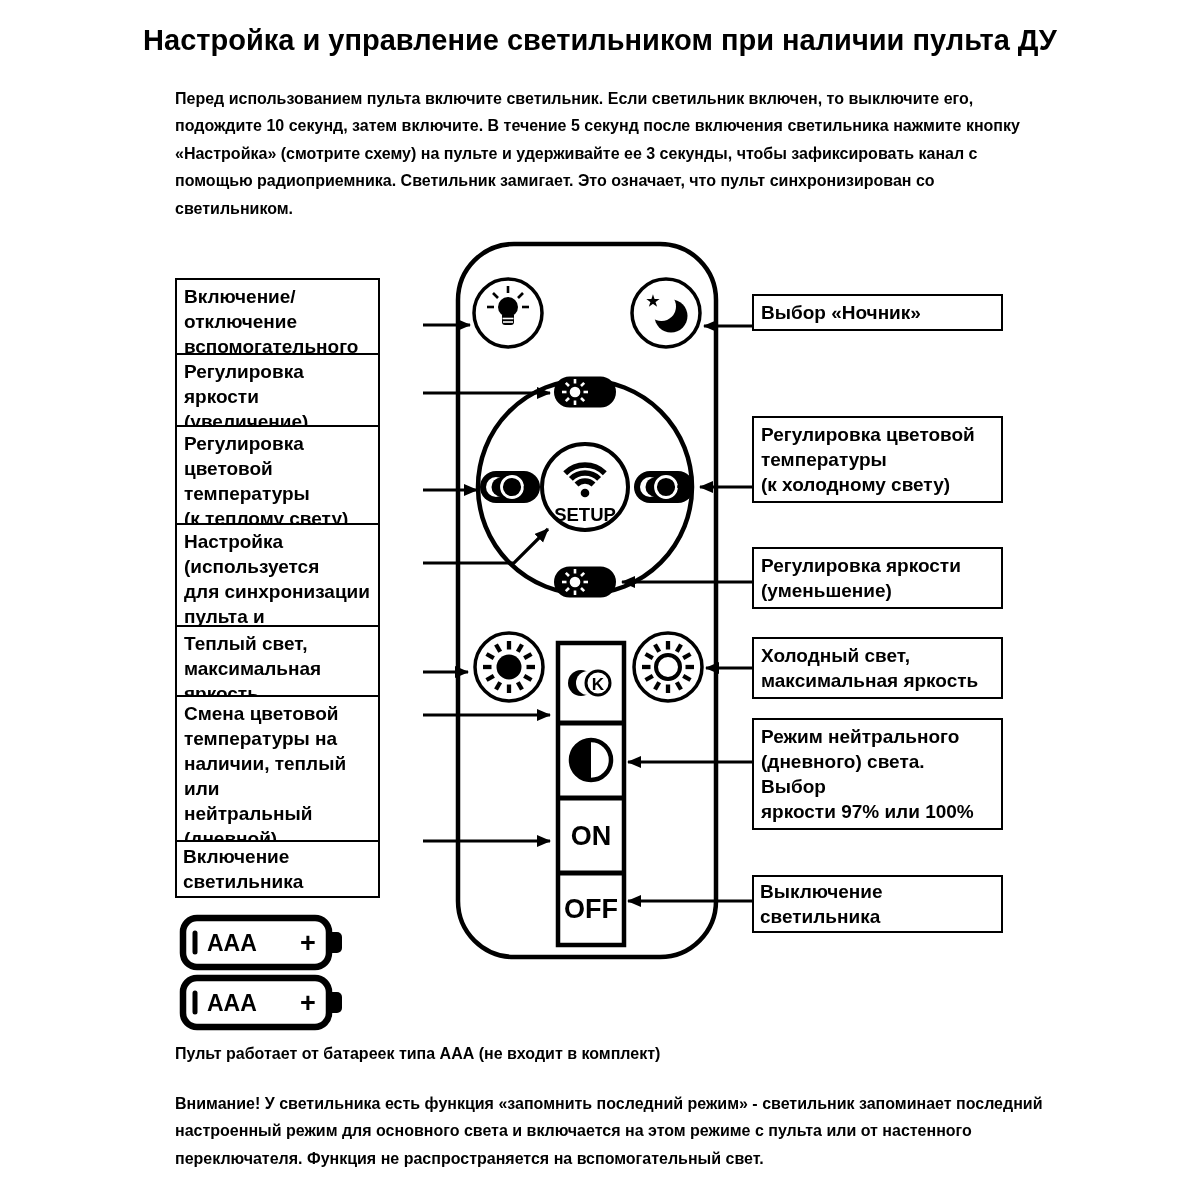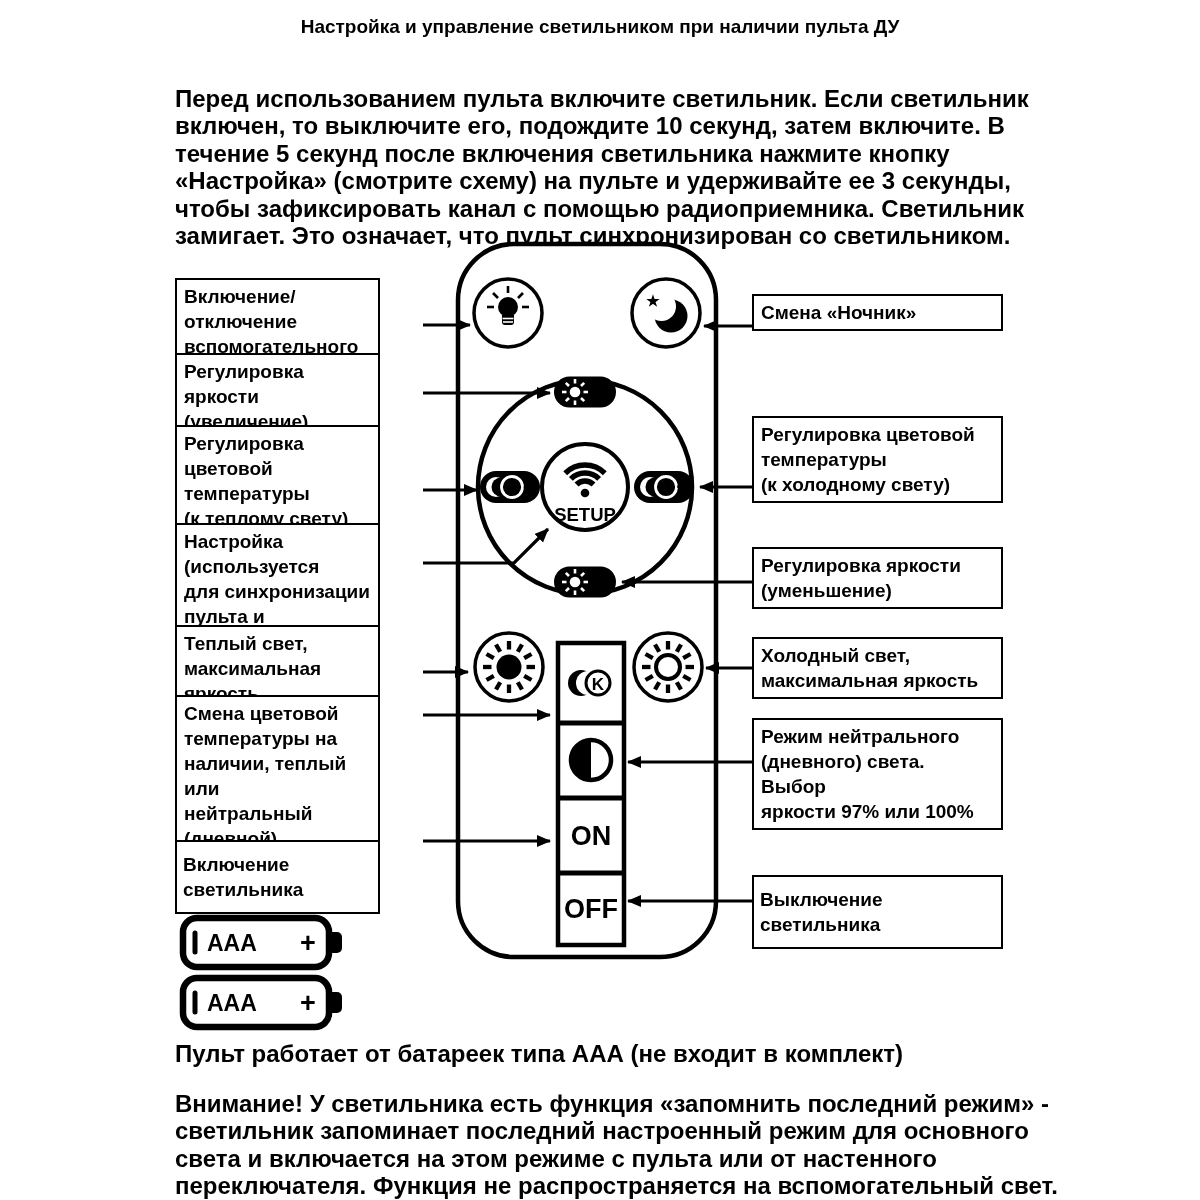--- a/index.html
+++ b/index.html
@@ -1,31 +1,31 @@
 <!DOCTYPE html>
 <html><head>
 <meta charset="utf-8">
 <style>
   html,body{margin:0;padding:0;}
   body{
     width:1200px;height:1200px;position:relative;background:#fff;color:#000;
     font-family:"Liberation Sans", sans-serif;font-weight:bold;overflow:hidden;
   }
   .abs{position:absolute;}
-  .page-title{left:0;top:16px;width:1200px;text-align:center;font-size:19px;line-height:1.15;}
-  .para{font-size:24px;line-height:27.4px;}
+  .page-title{left:0;top:24px;width:1200px;text-align:center;font-size:29px;line-height:1.15;}
+  .para{font-size:16px;line-height:27.4px;}
   #intro{left:175px;top:85px;width:873px;}
   #battery-note{left:175px;top:1040px;width:900px;}
   #warning{left:175px;top:1090px;width:884px;}
   .callout{
     position:absolute;border:2px solid #000;background:#fff;
     font-size:19px;line-height:25px;padding:4px 7px;white-space:pre-line;
     box-sizing:border-box;
   }
-  .callout.slim{padding:10px 6px;}
+  .callout.slim{padding:2px 6px;}
   .callout.left-col{left:175px;width:205px;}
   .callout.right-col{left:752px;width:251px;}
   svg text{font-family:"Liberation Sans", sans-serif;font-weight:bold;fill:#000;}
   .btn-ring{fill:#fff;stroke:#000;stroke-width:3.5;}
   .arrow{stroke:#000;stroke-width:3.2;fill:none;}
 </style>
 </head>
 <body>
 
 <div class="abs page-title">Настройка и управление светильником при наличии пульта ДУ</div>
@@ -231,21 +231,21 @@
 пульта и светильника)</div>
 <div class="callout left-col" style="top:625px">Теплый свет,
 максимальная яркость</div>
 <div class="callout left-col" style="top:695px">Смена цветовой
 температуры на
 наличии, теплый или
 нейтральный (дневной)
 свет</div>
 <div class="callout left-col slim" style="top:840px">Включение светильника</div>
 
-<div class="callout right-col" style="top:294px">Смена «Ночник»</div>
+<div class="callout right-col" style="top:294px">Выбор «Ночник»</div>
 <div class="callout right-col" style="top:416px">Регулировка цветовой
 температуры
 (к холодному свету)</div>
 <div class="callout right-col" style="top:547px">Регулировка яркости
 (уменьшение)</div>
 <div class="callout right-col" style="top:637px">Холодный свет,
 максимальная яркость</div>
 <div class="callout right-col" style="top:718px">Режим нейтрального
 (дневного) света. Выбор
 яркости 97% или 100%</div>

